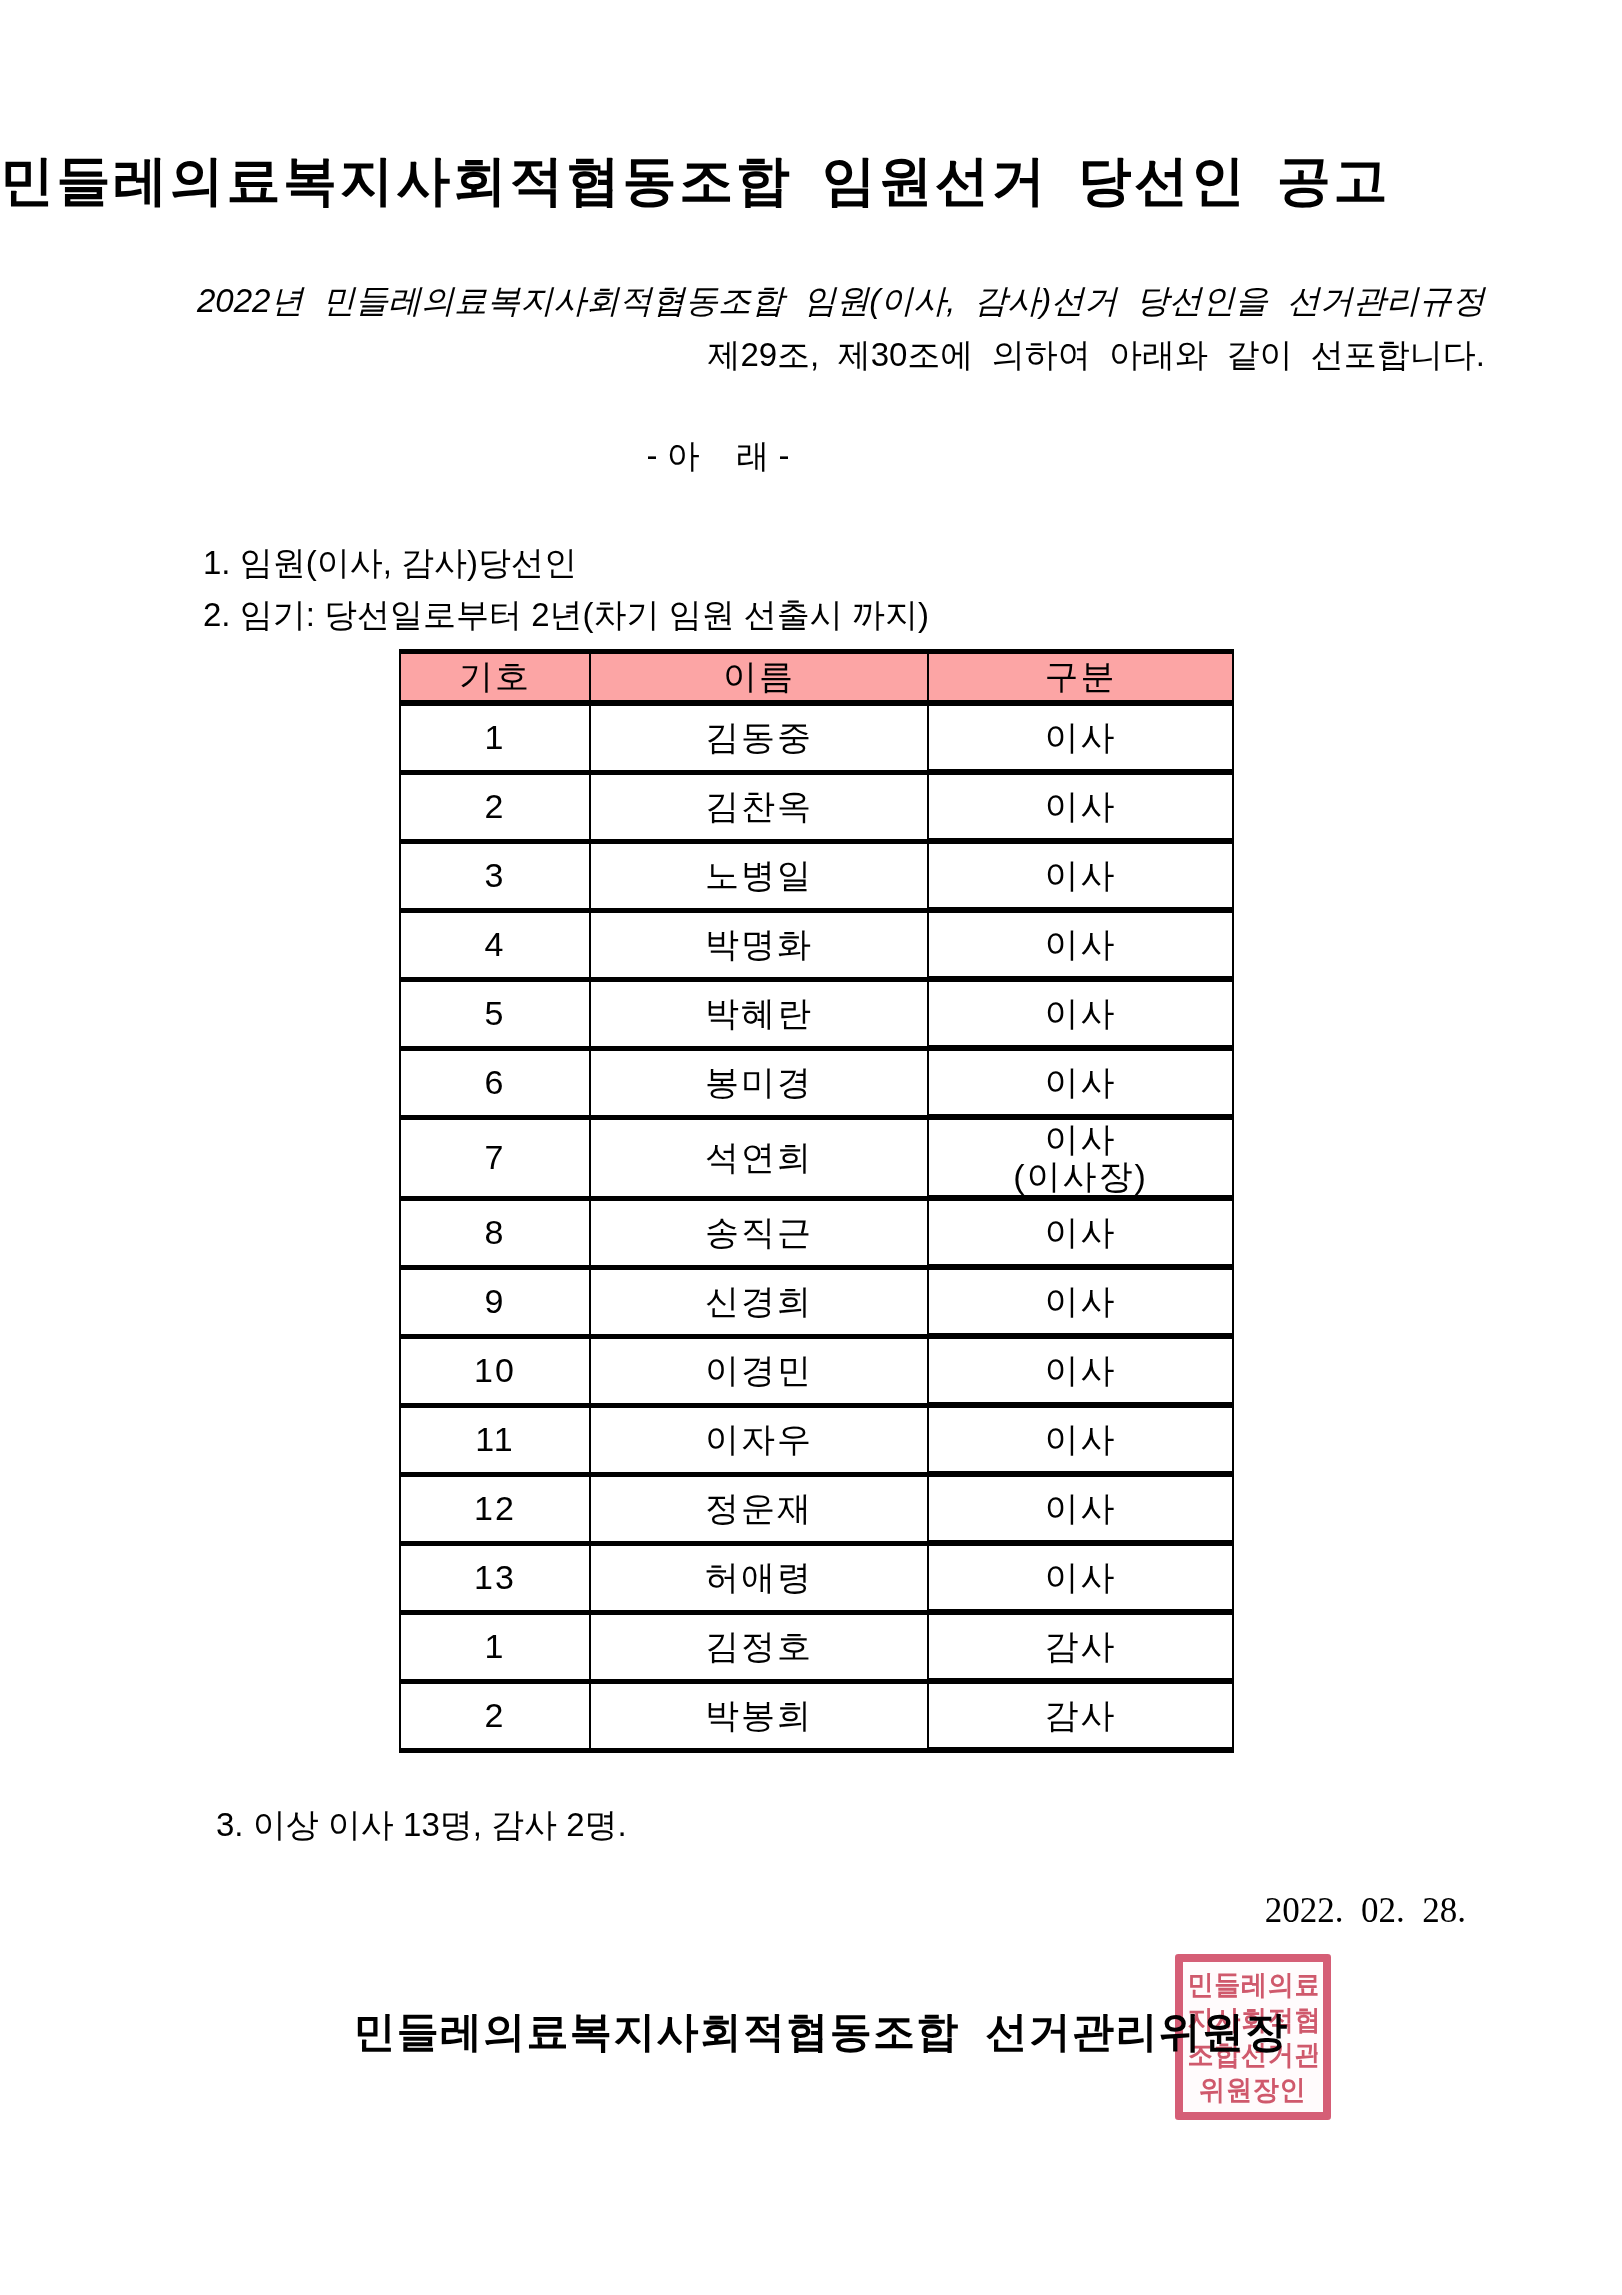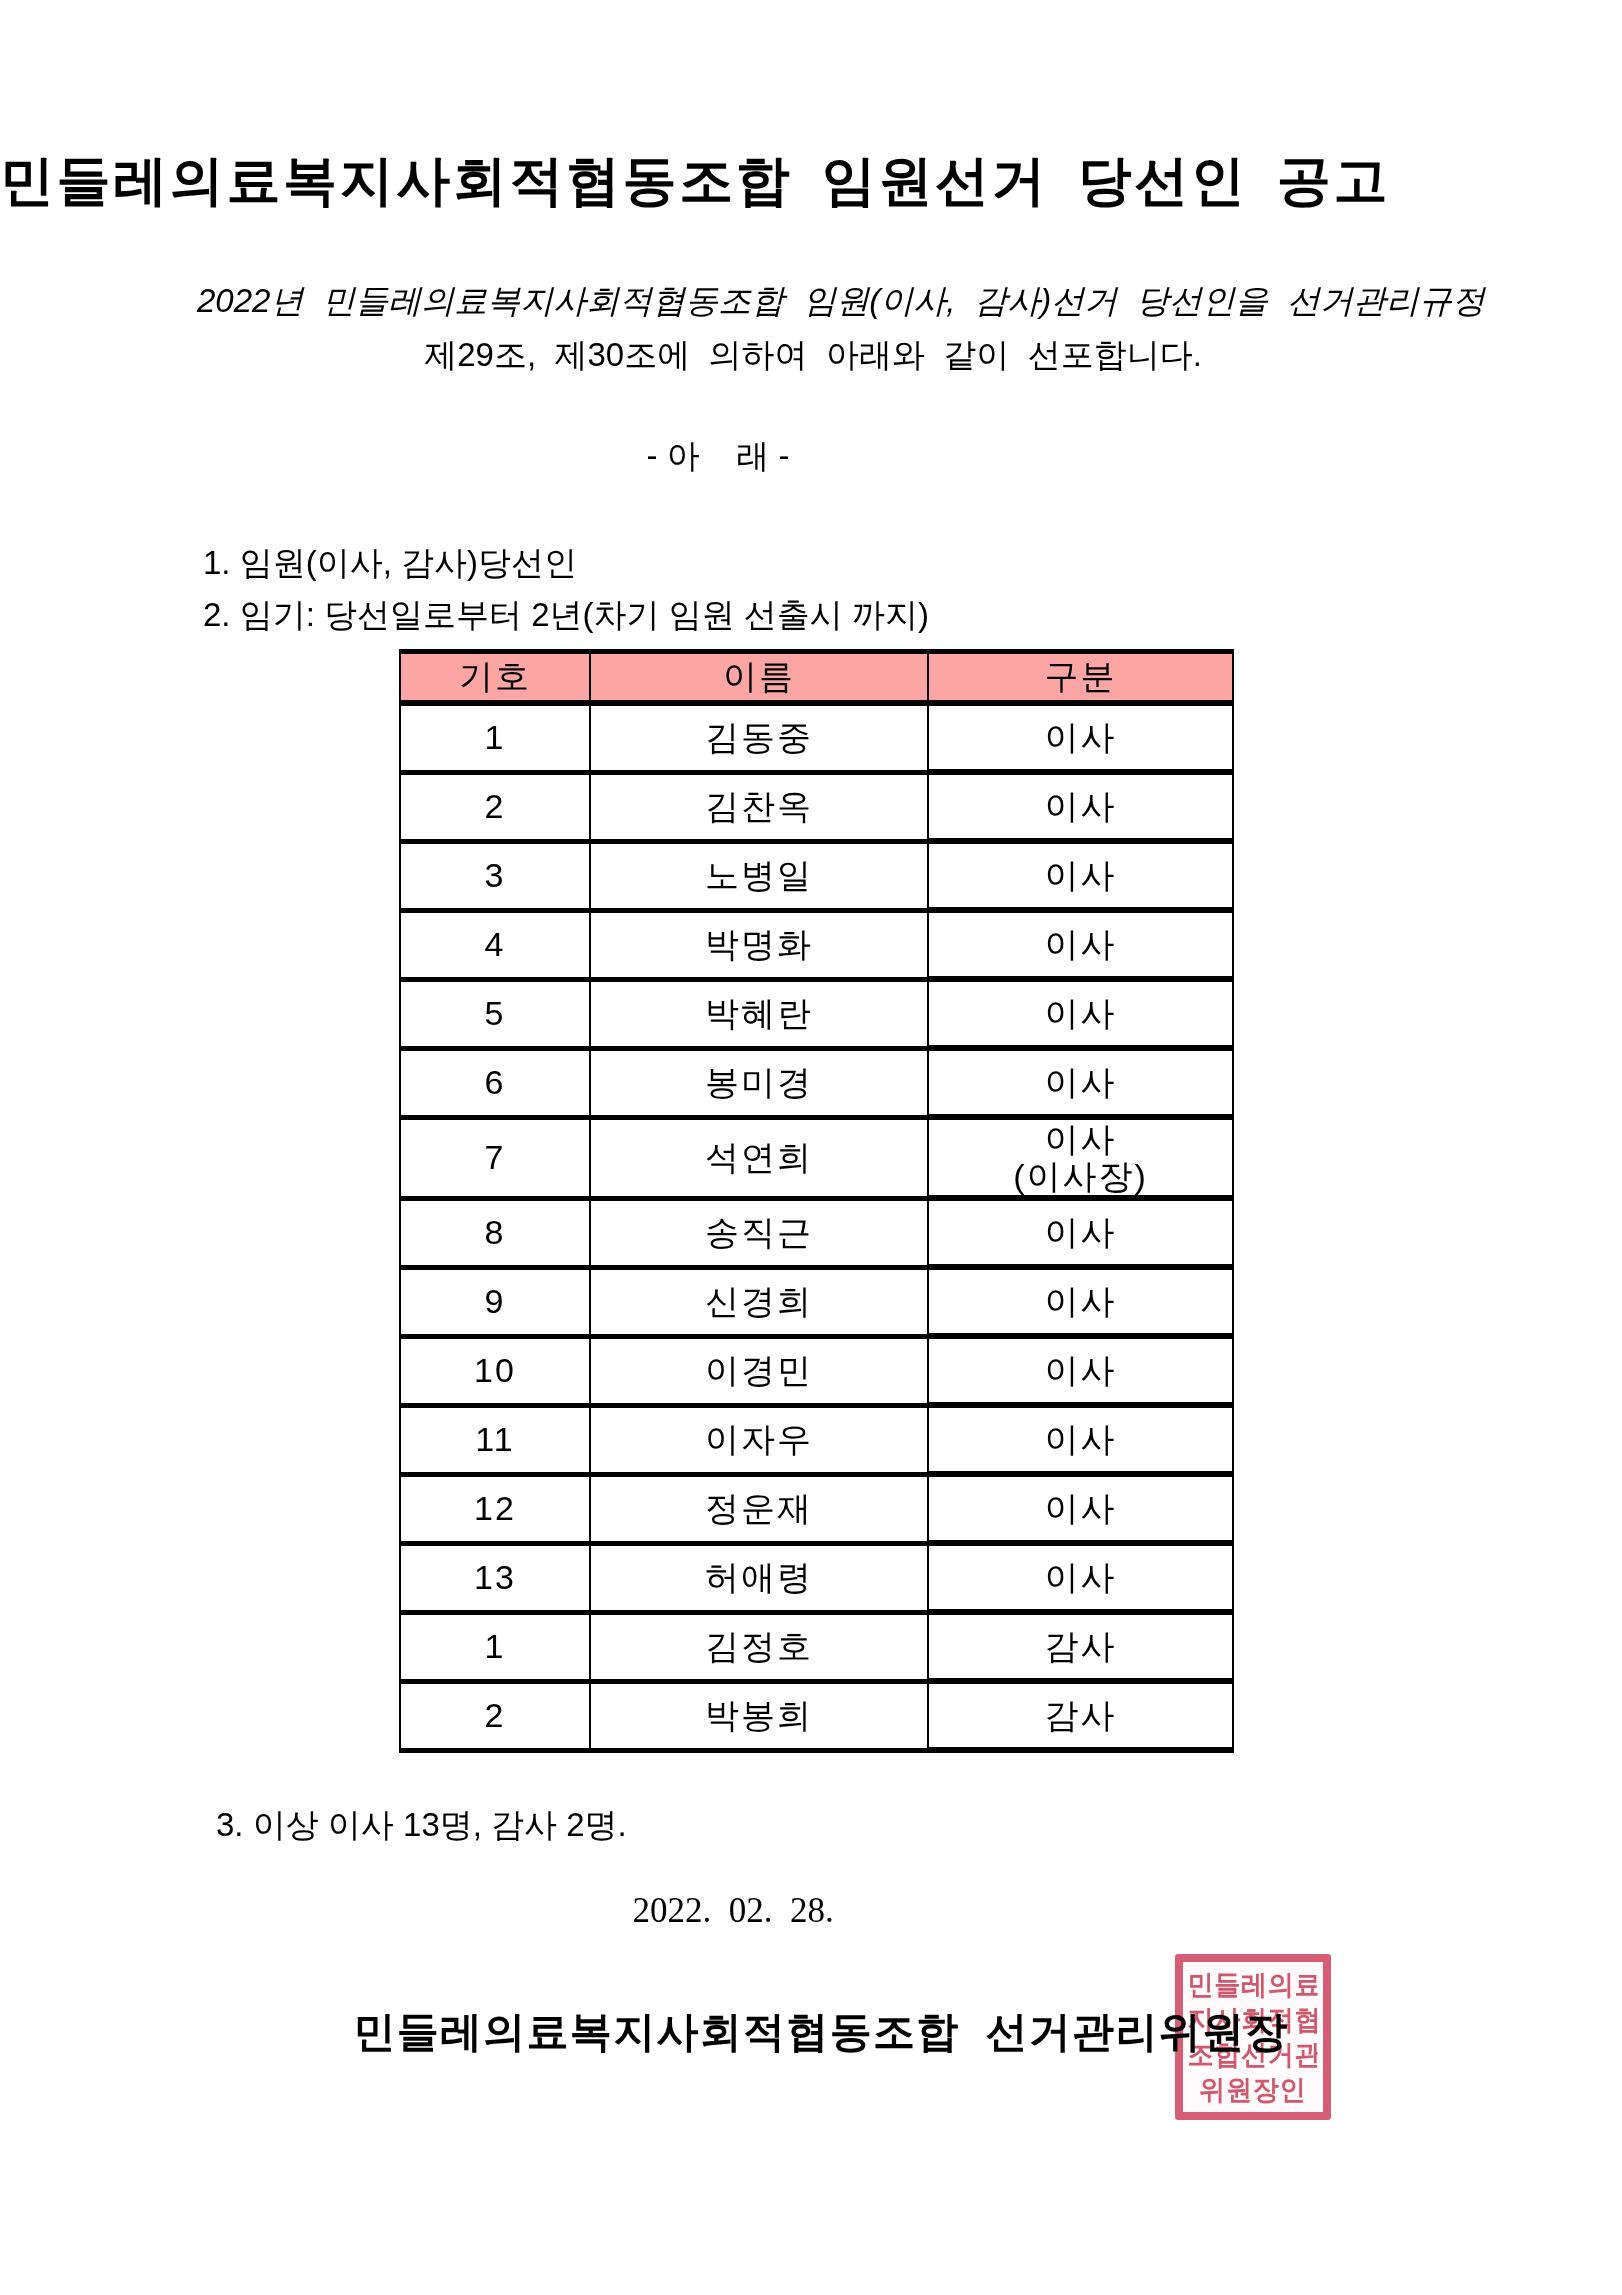--- a/index.html
+++ b/index.html
@@ -17,21 +17,21 @@
     font-size:54px; font-weight:700;
     letter-spacing:2.6px; word-spacing:11.8px;
     white-space:pre;
   }
   .intro {
     position:absolute; top:274px; left:141px; width:1344px;
     font-size:33px; line-height:54px;
     word-spacing:9.2px;
   }
   .intro-line1 { text-indent:56px; text-align:justify; text-align-last:justify;font-style:italic; }
-  .intro-line2 { text-align:center; }
+  .intro-line2 { text-align:right; }
   .below-divider {
     position:absolute; top:434px; left:0; width:1436px;
     text-align:center; font-size:33px; white-space:pre;
   }
   .list-item { position:absolute; left:185px; font-size:33px; white-space:pre;margin-left:18px; }
   .list-item-1 { top:541px; }
   .list-item-2 { top:593px; }
 
   table.results {
     position:absolute; left:399px; top:649px;
@@ -58,21 +58,21 @@
     border-bottom:6.5px solid #000;
   }
   table.results td { height:63px; background:#fff; }
   table.results tr.tall td { height:75px; }
   table.results tr.tall .role-line { line-height:37px; }
   table.results td:last-child { border-bottom:6.5px solid #000; }
 
   .closing-note { position:absolute; top:1803px; left:216px; font-size:33px; white-space:pre; }
   .doc-date {
     position:absolute; top:1891px; left:0; width:1466px;
-    text-align:center;
+    text-align:right;
     font-family:"Liberation Serif", serif;
     font-size:35px; white-space:pre;
   }
   .signature {
     position:absolute; top:2004px; left:0; width:1642px;
     text-align:center;
     font-size:42px; font-weight:700;
     white-space:pre; letter-spacing:1.3px;
   }
   .stamp {

